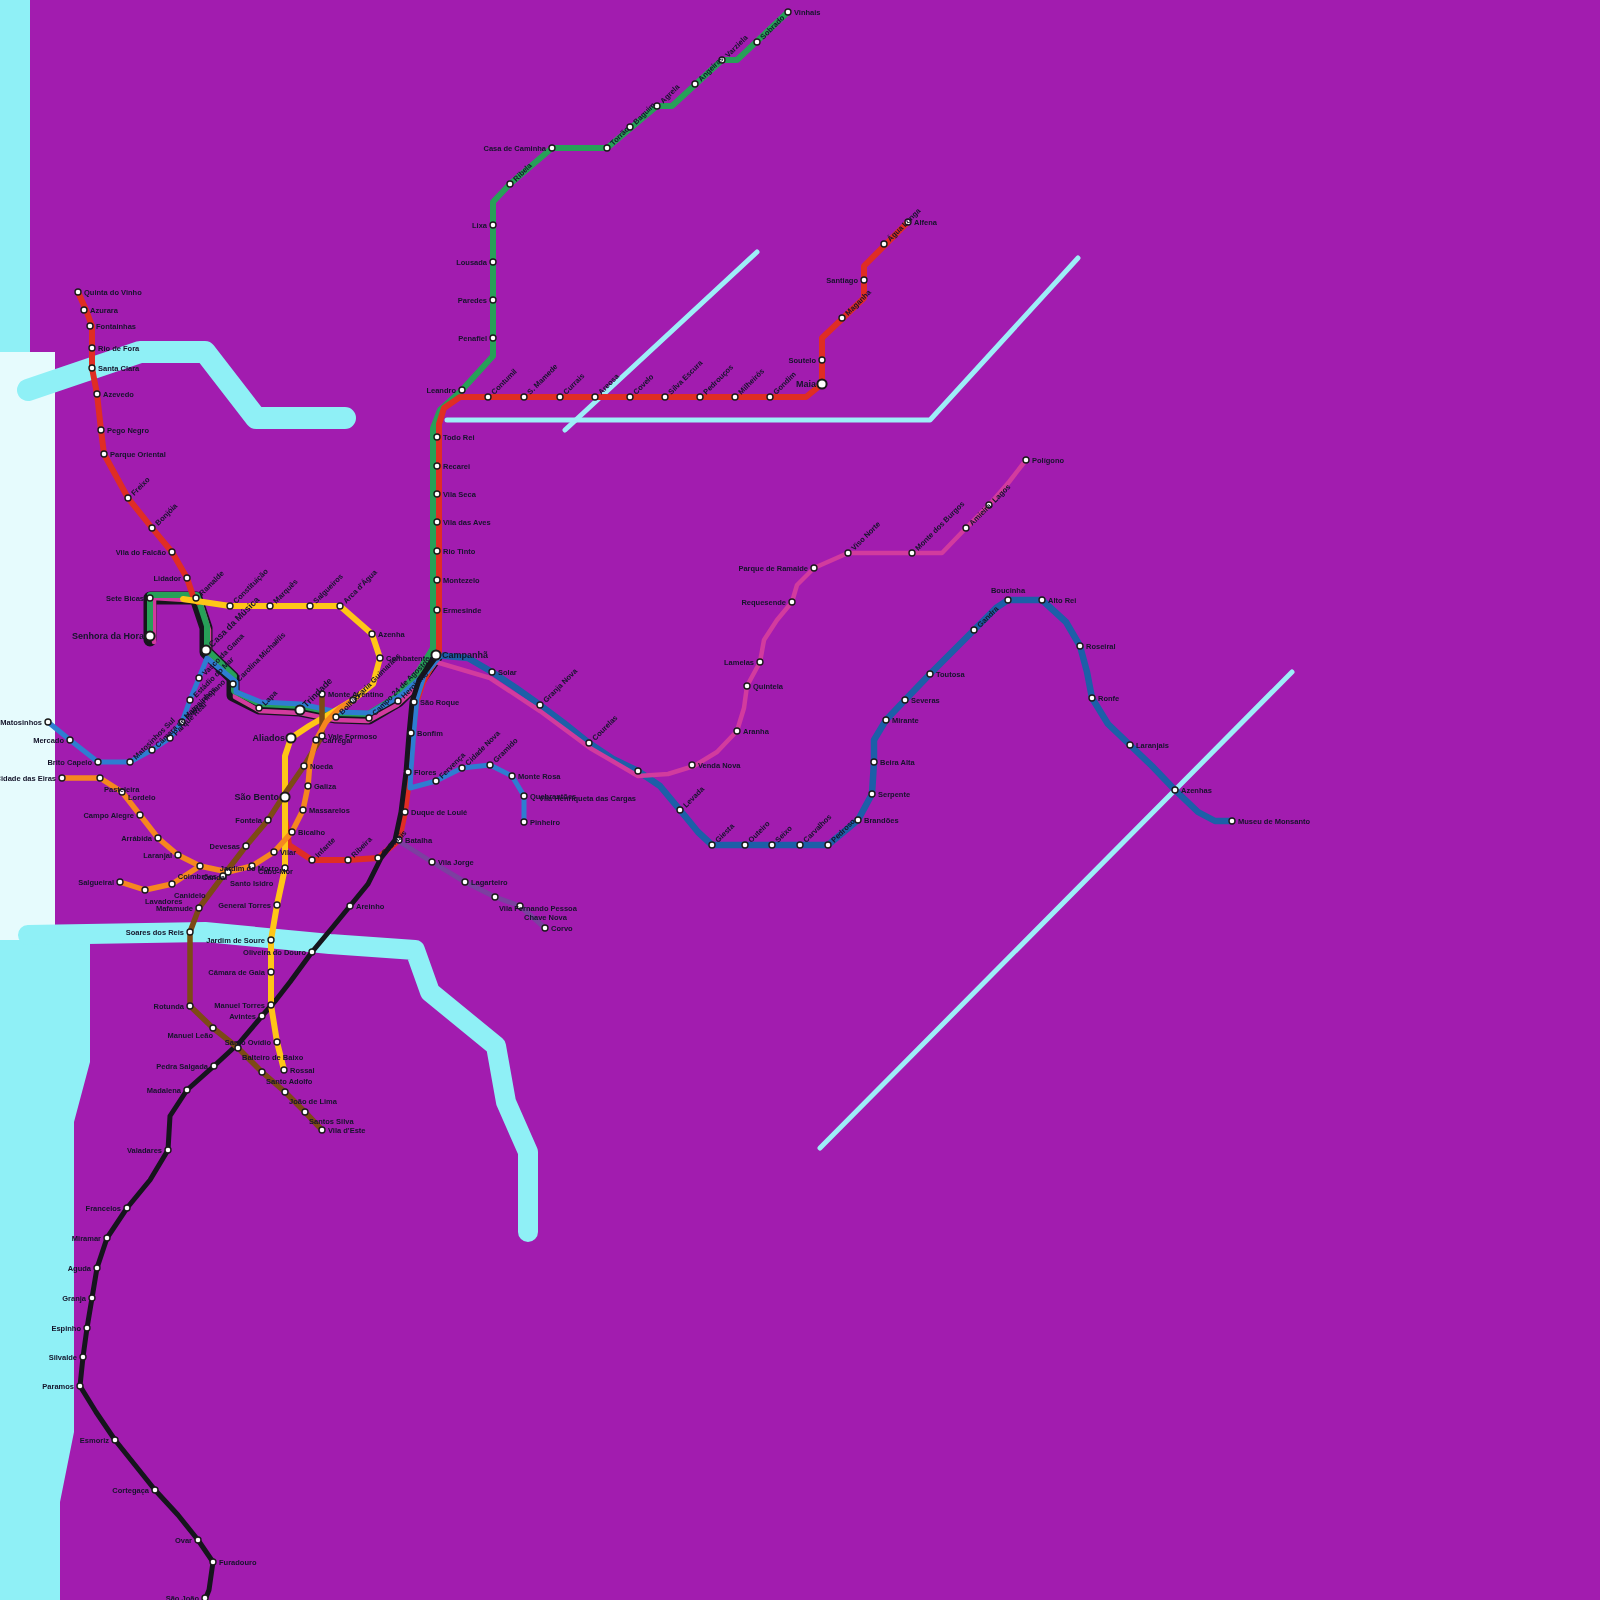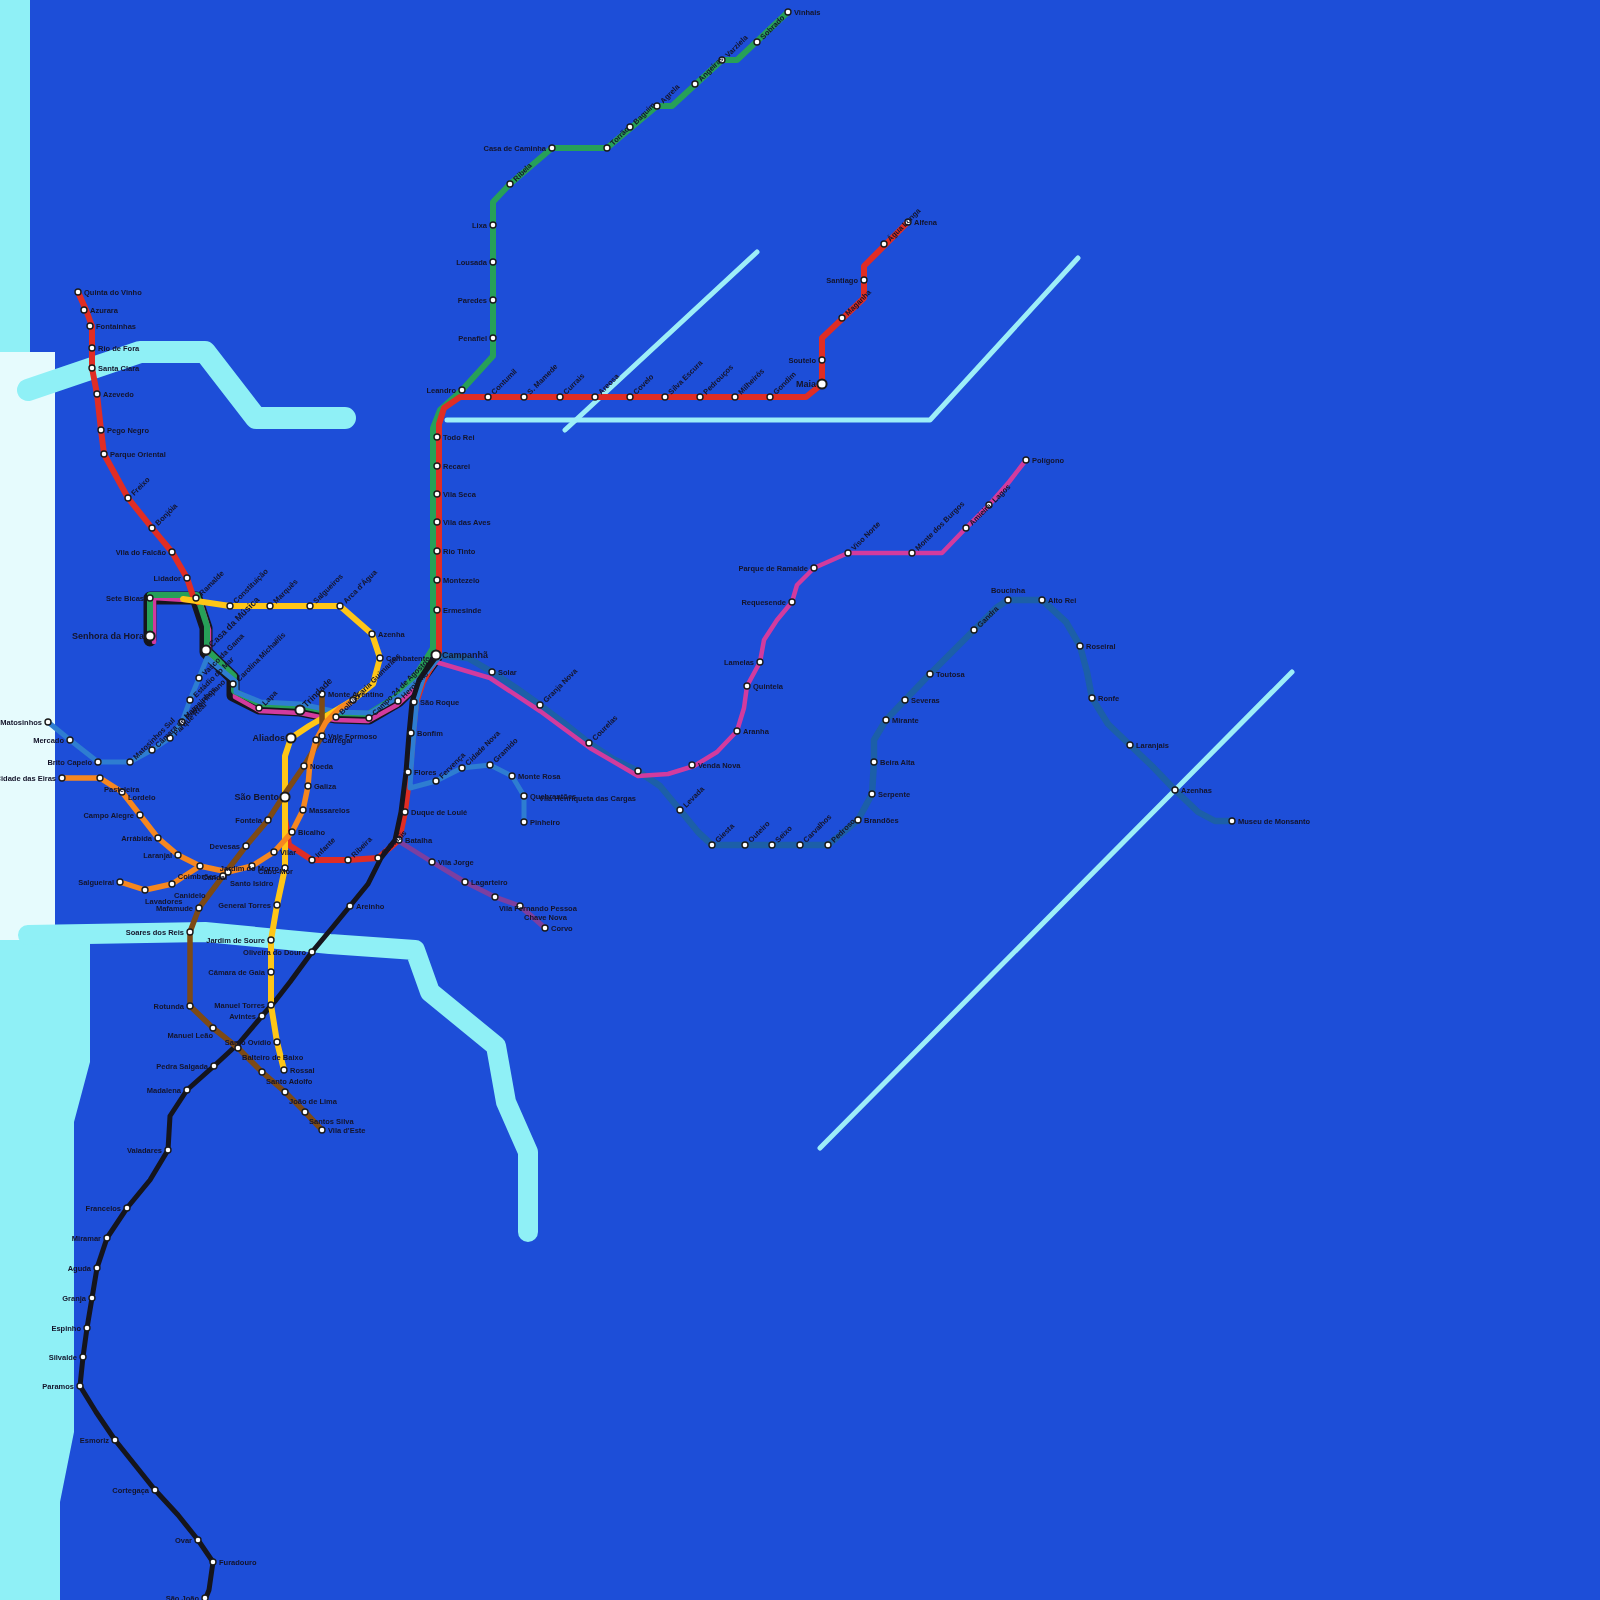--- a/index.html
+++ b/index.html
@@ -1,16 +1,16 @@
 <!DOCTYPE html>
 <html><head>
 <meta charset="utf-8">
 <style>
   html,body{margin:0;padding:0;background:#ffffff;}
-  .map-canvas{position:relative;width:1600px;height:1600px;background:#1d4ed8;overflow:hidden;text-decoration:underline;}
+  .map-canvas{position:relative;width:1600px;height:1600px;background:#a21caf;overflow:hidden;text-decoration:underline;}
   svg{display:block;}
   text.st-label{font-family:"Liberation Sans","DejaVu Sans",sans-serif;font-weight:bold;font-size:7.5px;fill:#14142a;}
   text.st-label.major{font-size:9px;}
 </style>
 </head>
 <body>
 
 <div class="map-canvas">
   <svg id="metro-svg" width="1600" height="1600" viewBox="0 0 1600 1600" xmlns="http://www.w3.org/2000/svg">
       <g>

